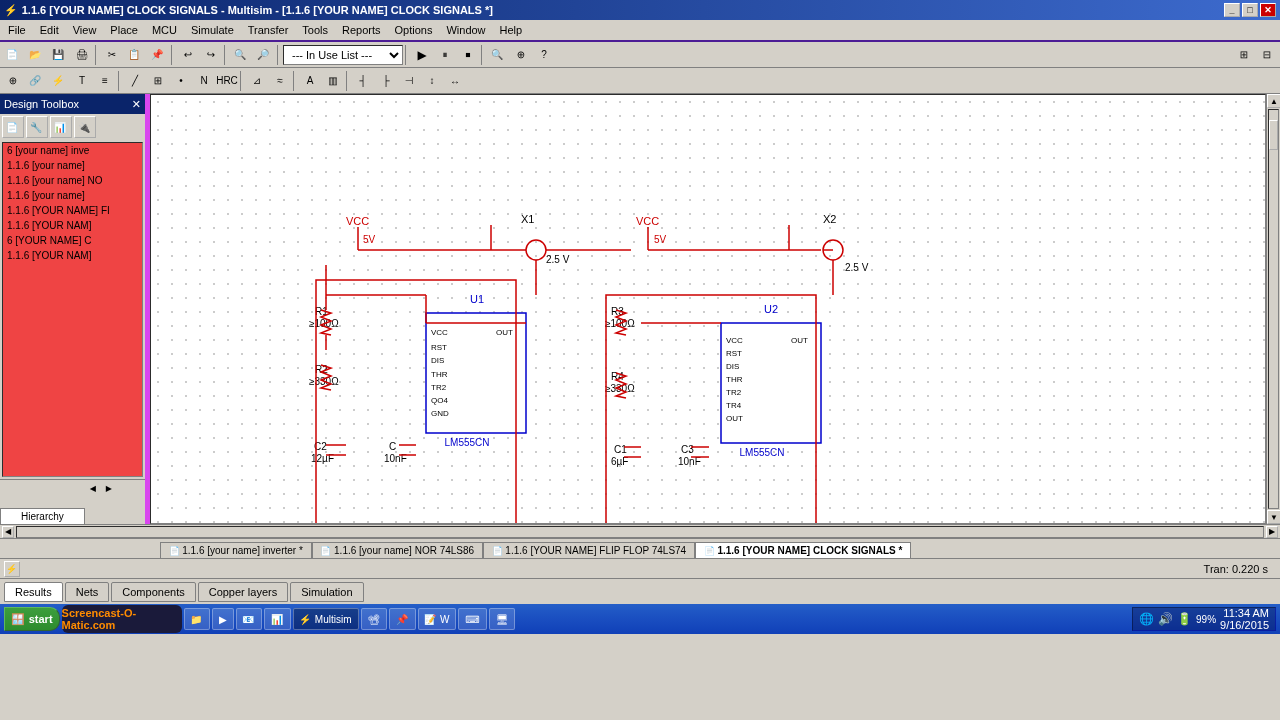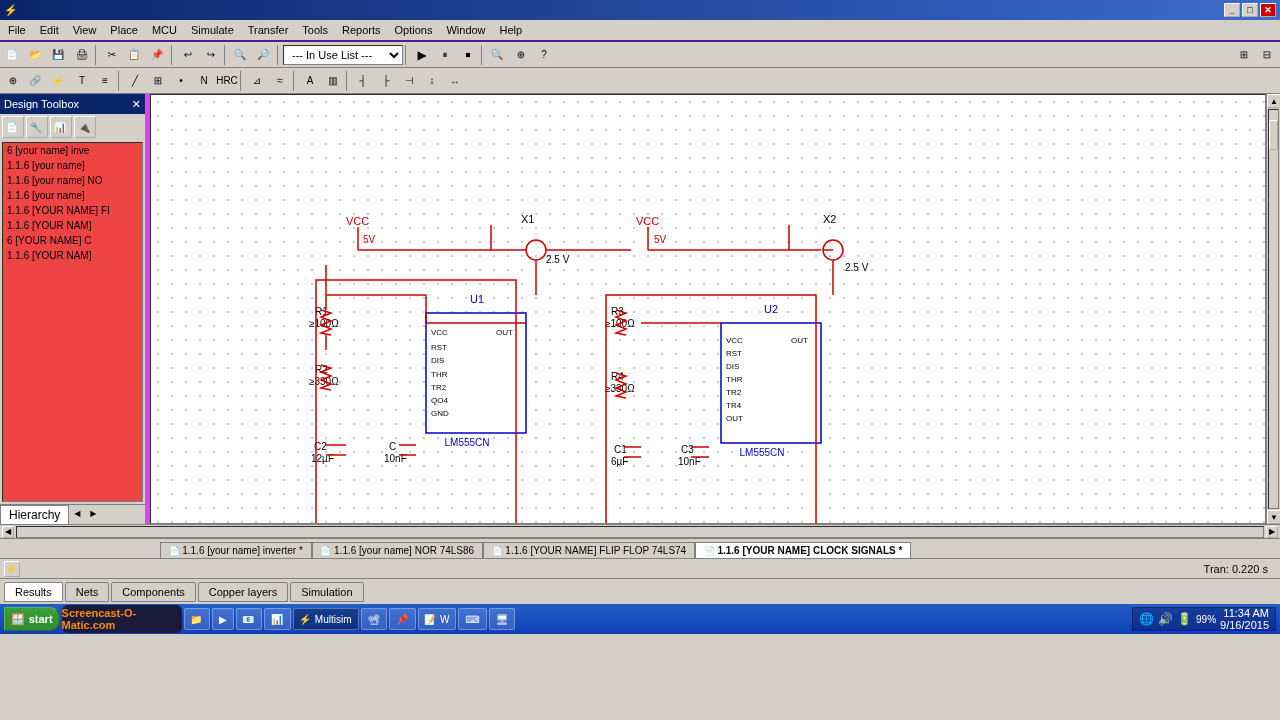--- a/index.html
+++ b/index.html
@@ -119,26 +119,27 @@
       white-space: nowrap;
       overflow: hidden;
       text-overflow: ellipsis;
     }
 
     #hierarchy-tabs {
       display: flex;
       border-top: 1px solid #808080;
     }
     .htab {
-      padding: 2px 8px;
+      padding: 2px 20px;
       background: #d4d0c8;
       border: 1px solid #808080;
       border-bottom: none;
       cursor: pointer;
-      font-size: 12px;
+      font-size: 10px;
+      margin-top: 28px;
     }
     .htab.active { background: white; }
 
     
     #canvas-area {
       flex: 1;
       background: white;
       position: relative;
       overflow: hidden;
       border: 1px inset #808080;
@@ -331,20 +332,21 @@
       border-radius: 6px;
       cursor: pointer;
     }
   </style>
 </head>
 <body>
 
 <div id="title-bar">
   <div id="title-bar-left">
     <span>⚡</span>
+    <span>1.1.6 [YOUR NAME] CLOCK SIGNALS - Multisim - [1.1.6 [YOUR NAME] CLOCK SIGNALS *]</span>
   </div>
   <div id="title-bar-controls">
     <div class="title-btn">_</div>
     <div class="title-btn">□</div>
     <div class="title-btn" style="background:#c00;color:white;">✕</div>
   </div>
 </div>
 
 <div id="menu-bar">
   <div class="menu-item">File</div>

